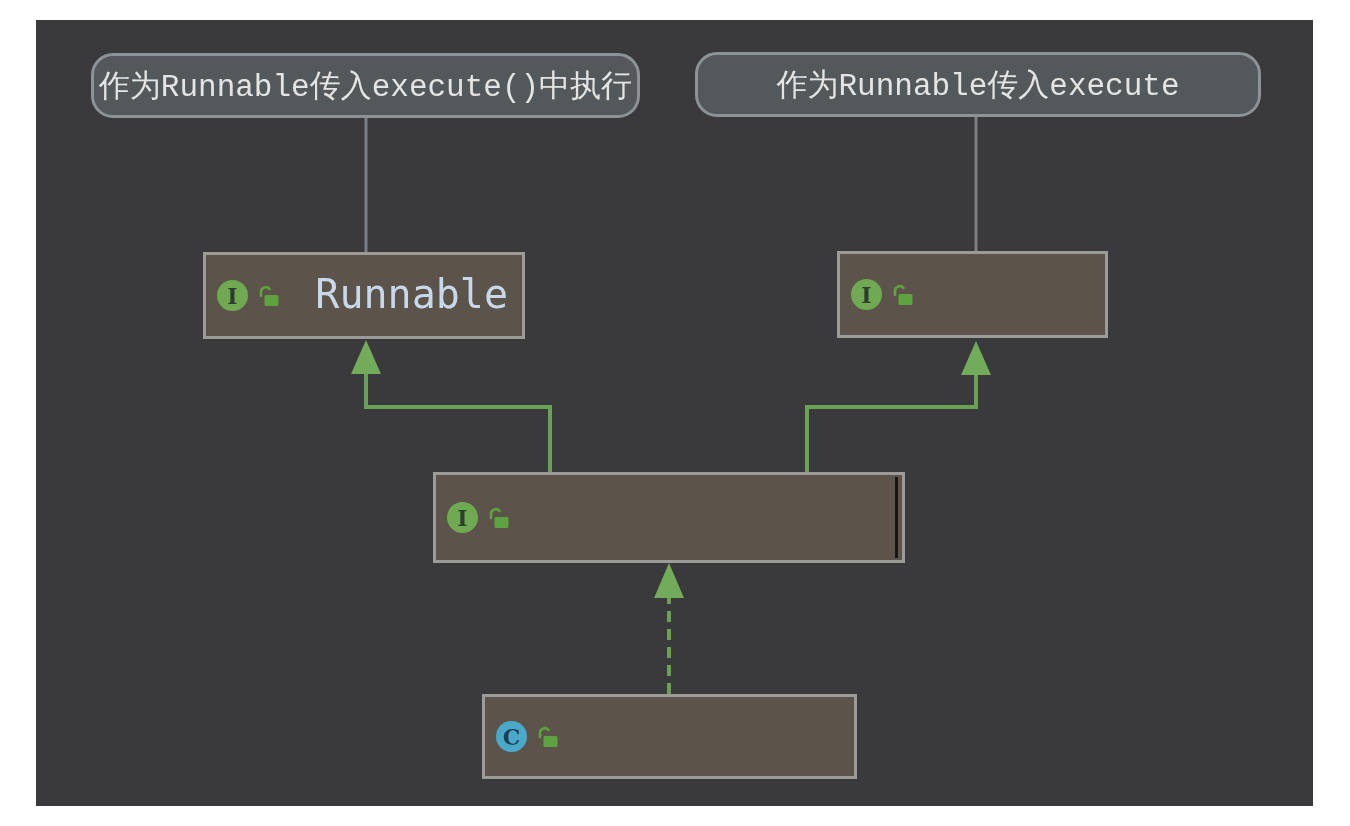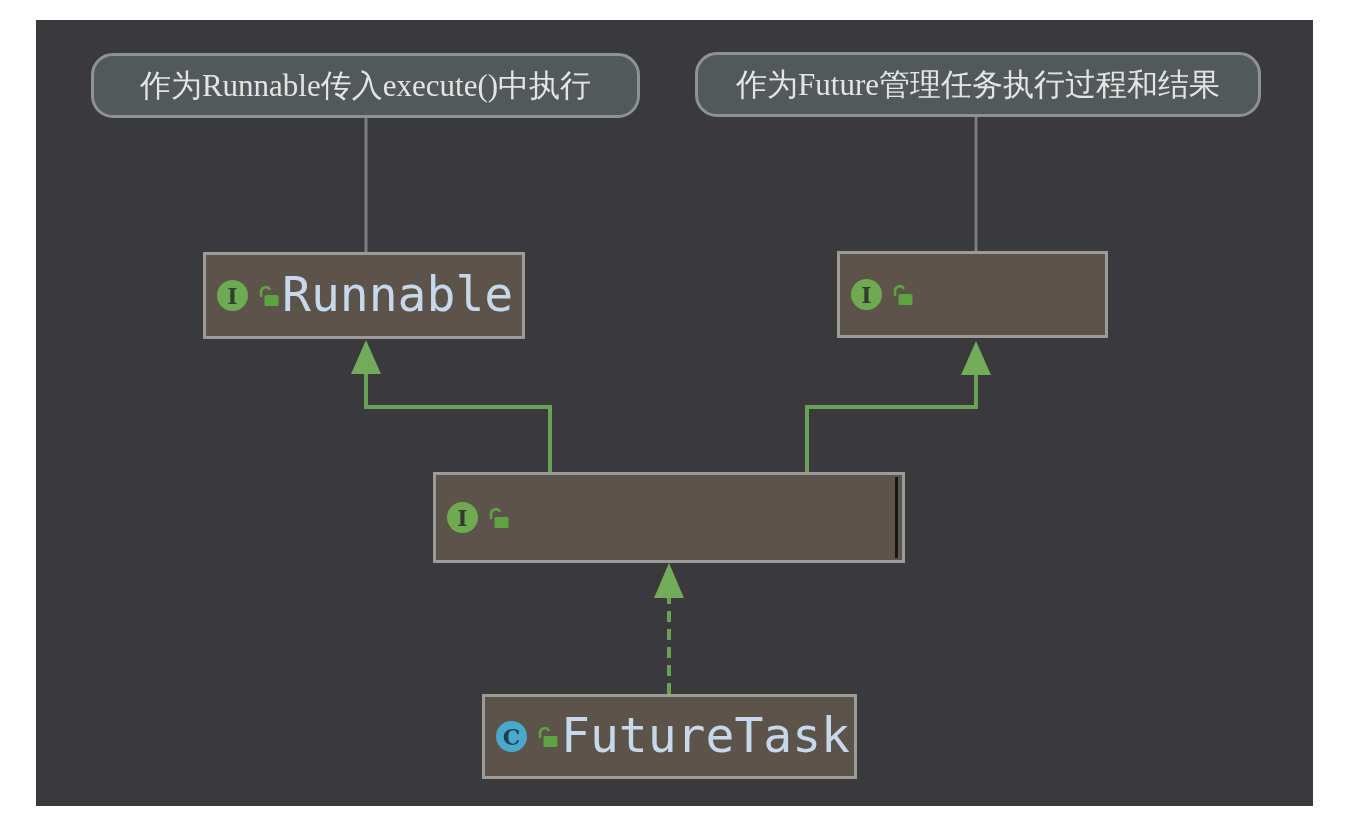--- a/index.html
+++ b/index.html
@@ -28,21 +28,21 @@
   .edge-line.dashed { stroke-dasharray: 11 7; }
   .edge-head { fill: var(--c-arrowhead_green, #72ab5a); stroke: none; }
 
   .note {
     position: absolute;
     height: 65px;
     border: 3px solid var(--c-note_border, #8c9296);
     border-radius: 22px;
     background: var(--c-note_fill, #53585b);
     color: var(--c-note_text, #e4e5e3);
-    font-family: Liberation Serif, serif;
+    font-family: Liberation Mono, monospace;
     font-size: 31px;
     display: flex; align-items: center; justify-content: center;
     white-space: nowrap;
   }
   .note-runnable { left: 91px;  top: 53px; width: 549px; }
   .note-future   { left: 695px; top: 52px; width: 566px; }
 
   .node {
     position: absolute;
     background: var(--c-node_fill, #5c544b);
@@ -65,21 +65,21 @@
   .kind-badge.interface { background: var(--c-interface_icon, #6fa951); color: #2e3d2e; }
   .kind-badge.class     { background: var(--c-class_icon, #4aa9c8); color: #1c4052; }
 
   .lock-icon { margin-left: 7px; flex: 0 0 auto; }
   .lock-shackle { stroke: var(--c-lock_icon, #5ea33f); stroke-width: 2.6; fill: none; stroke-linecap: round; }
   .lock-body { fill: var(--c-lock_icon, #5ea33f); }
 
   .node-name {
     margin-left: auto;
     font-family: "DejaVu Sans Mono", "Liberation Mono", monospace;
-    font-size: 48px;
+    font-size: 40px;
     color: var(--c-node_text, #c6d8ea);
     line-height: 1;
     padding-bottom: 4px;
     white-space: nowrap;
   }
 
   .text-caret {
     position: absolute;
     right: 4px; top: 2px; bottom: 2px; width: 3px;
     background: #161616;
@@ -110,21 +110,21 @@
     <g>
       <line class="edge-line dashed" x1="669" y1="694" x2="669" y2="598"></line>
       <polygon class="edge-head" points="669,563 654,598 684,598"></polygon>
     </g>
   </svg>
 
   <div class="note note-runnable">
     <span>作为Runnable传入execute()中执行</span>
   </div>
   <div class="note note-future">
-    <span>作为Future管理任务执行过程和结果</span>
+    <span>作为Runnable传入execute</span>
   </div>
 
   <div class="node node-runnable">
     <span class="kind-badge interface">I</span>
     <svg class="lock-icon" width="27" height="27" viewBox="0 0 27 27">
       <path class="lock-shackle" d="M6,14 L6,9.5 A4.8,4.8 0 0 1 14.5,7"></path>
       <rect class="lock-body" x="9.5" y="13" width="14" height="11" rx="1.6"></rect>
     </svg>
     <span class="node-name">Runnable</span>
   </div>
@@ -145,16 +145,15 @@
     </svg>
     <span class="text-caret"></span>
   </div>
 
   <div class="node node-future-task">
     <span class="kind-badge class">C</span>
     <svg class="lock-icon" width="27" height="27" viewBox="0 0 27 27">
       <path class="lock-shackle" d="M6,14 L6,9.5 A4.8,4.8 0 0 1 14.5,7"></path>
       <rect class="lock-body" x="9.5" y="13" width="14" height="11" rx="1.6"></rect>
     </svg>
-    <span class="node-name">FutureTask</span>
   </div>
 
 </div>
 
 </body></html>

